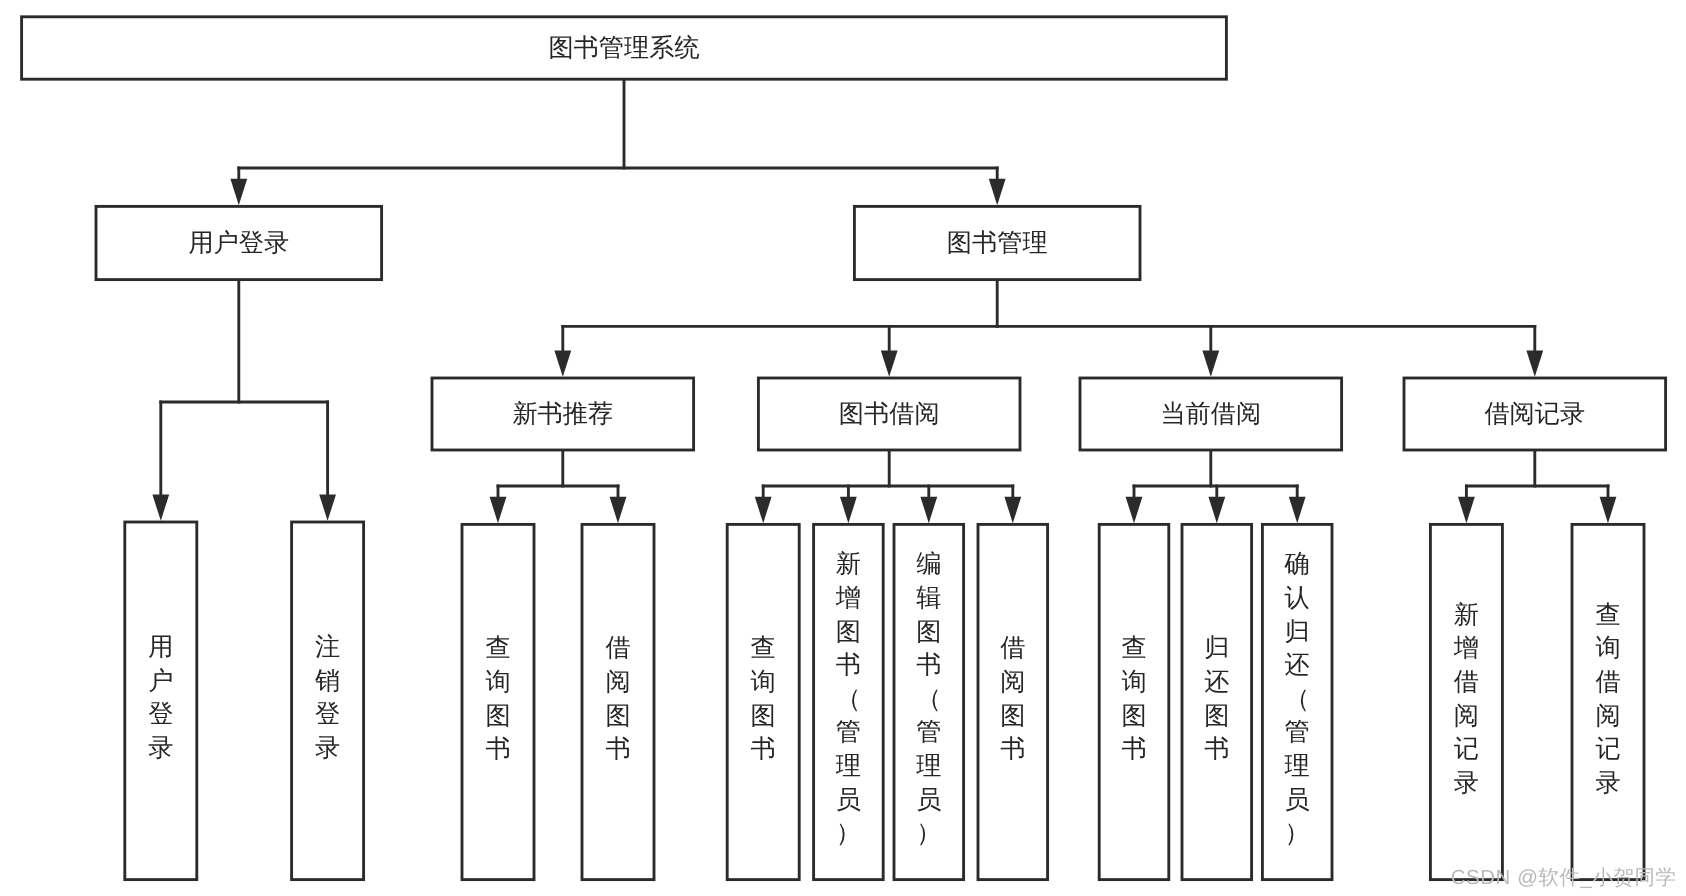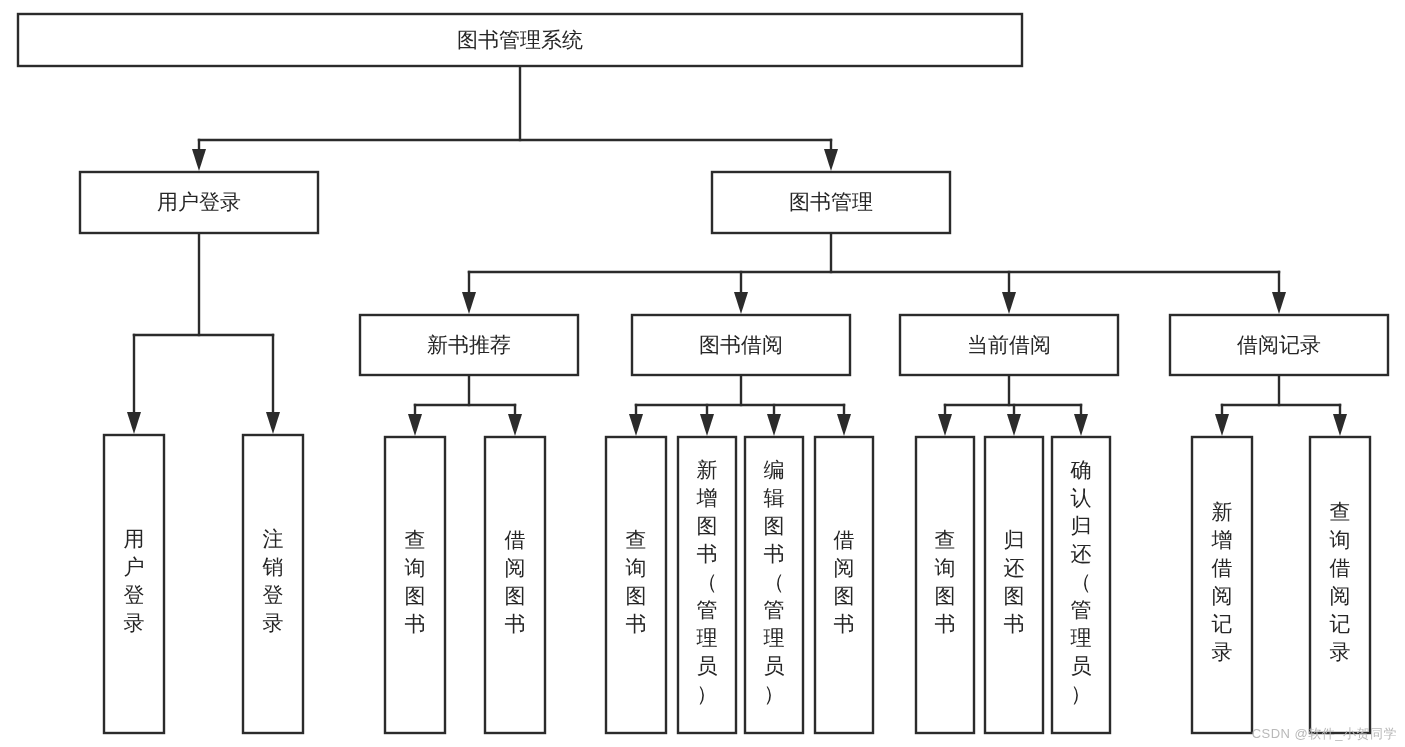--- a/index.html
+++ b/index.html
@@ -17,21 +17,21 @@
     font-family:"Liberation Sans","DejaVu Sans",sans-serif;
     fill:#262626;font-size:21px;text-anchor:middle;dominant-baseline:middle;
   }
   .leaf-label{
     font-family:"Liberation Sans","DejaVu Sans",sans-serif;
     fill:#262626;font-size:21px;text-anchor:middle;
   }
   .watermark{
     position:absolute;right:8px;bottom:4px;
     font-family:"Liberation Sans","DejaVu Sans",sans-serif;
-    font-size:13px;color:#b9b9b9;letter-spacing:.5px;white-space:nowrap;
+    font-size:17px;color:#b9b9b9;letter-spacing:.5px;white-space:nowrap;
     user-select:none;
   }
 </style>
 </head>
 <body>
 
 <div id="stage">
 
   <svg id="tree" viewBox="0 0 1405 747">
     <g id="connectors">

